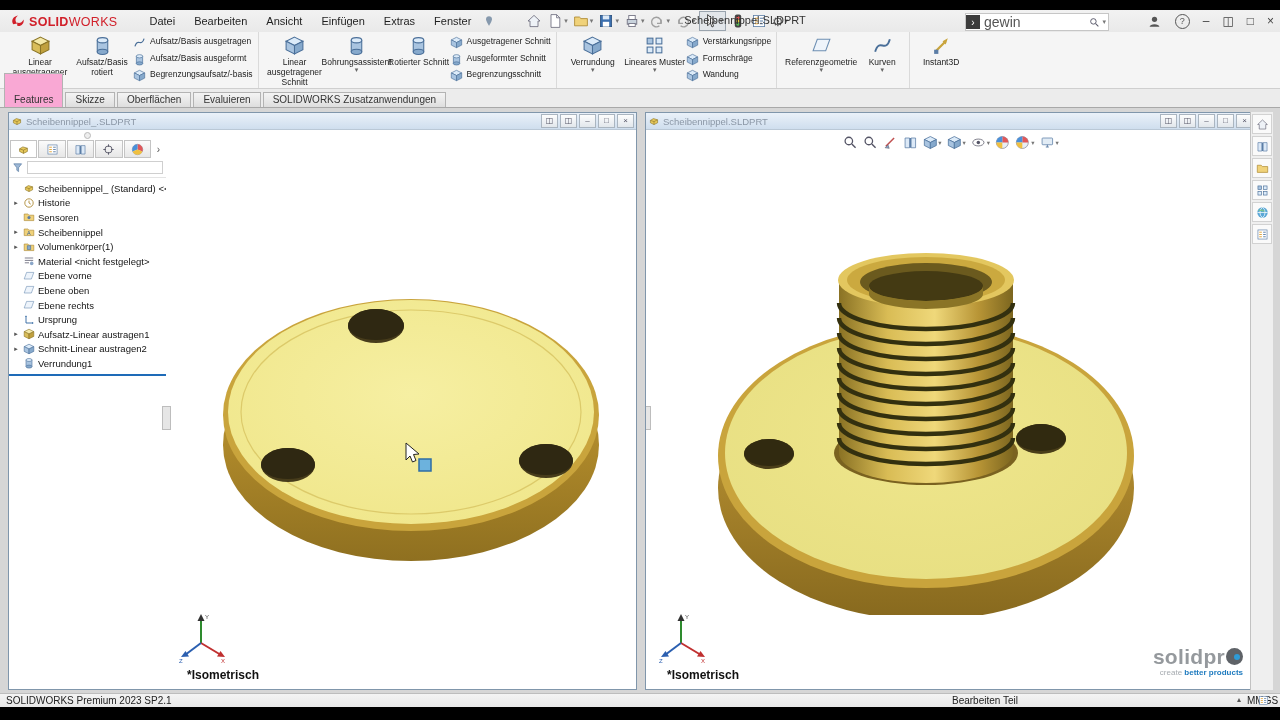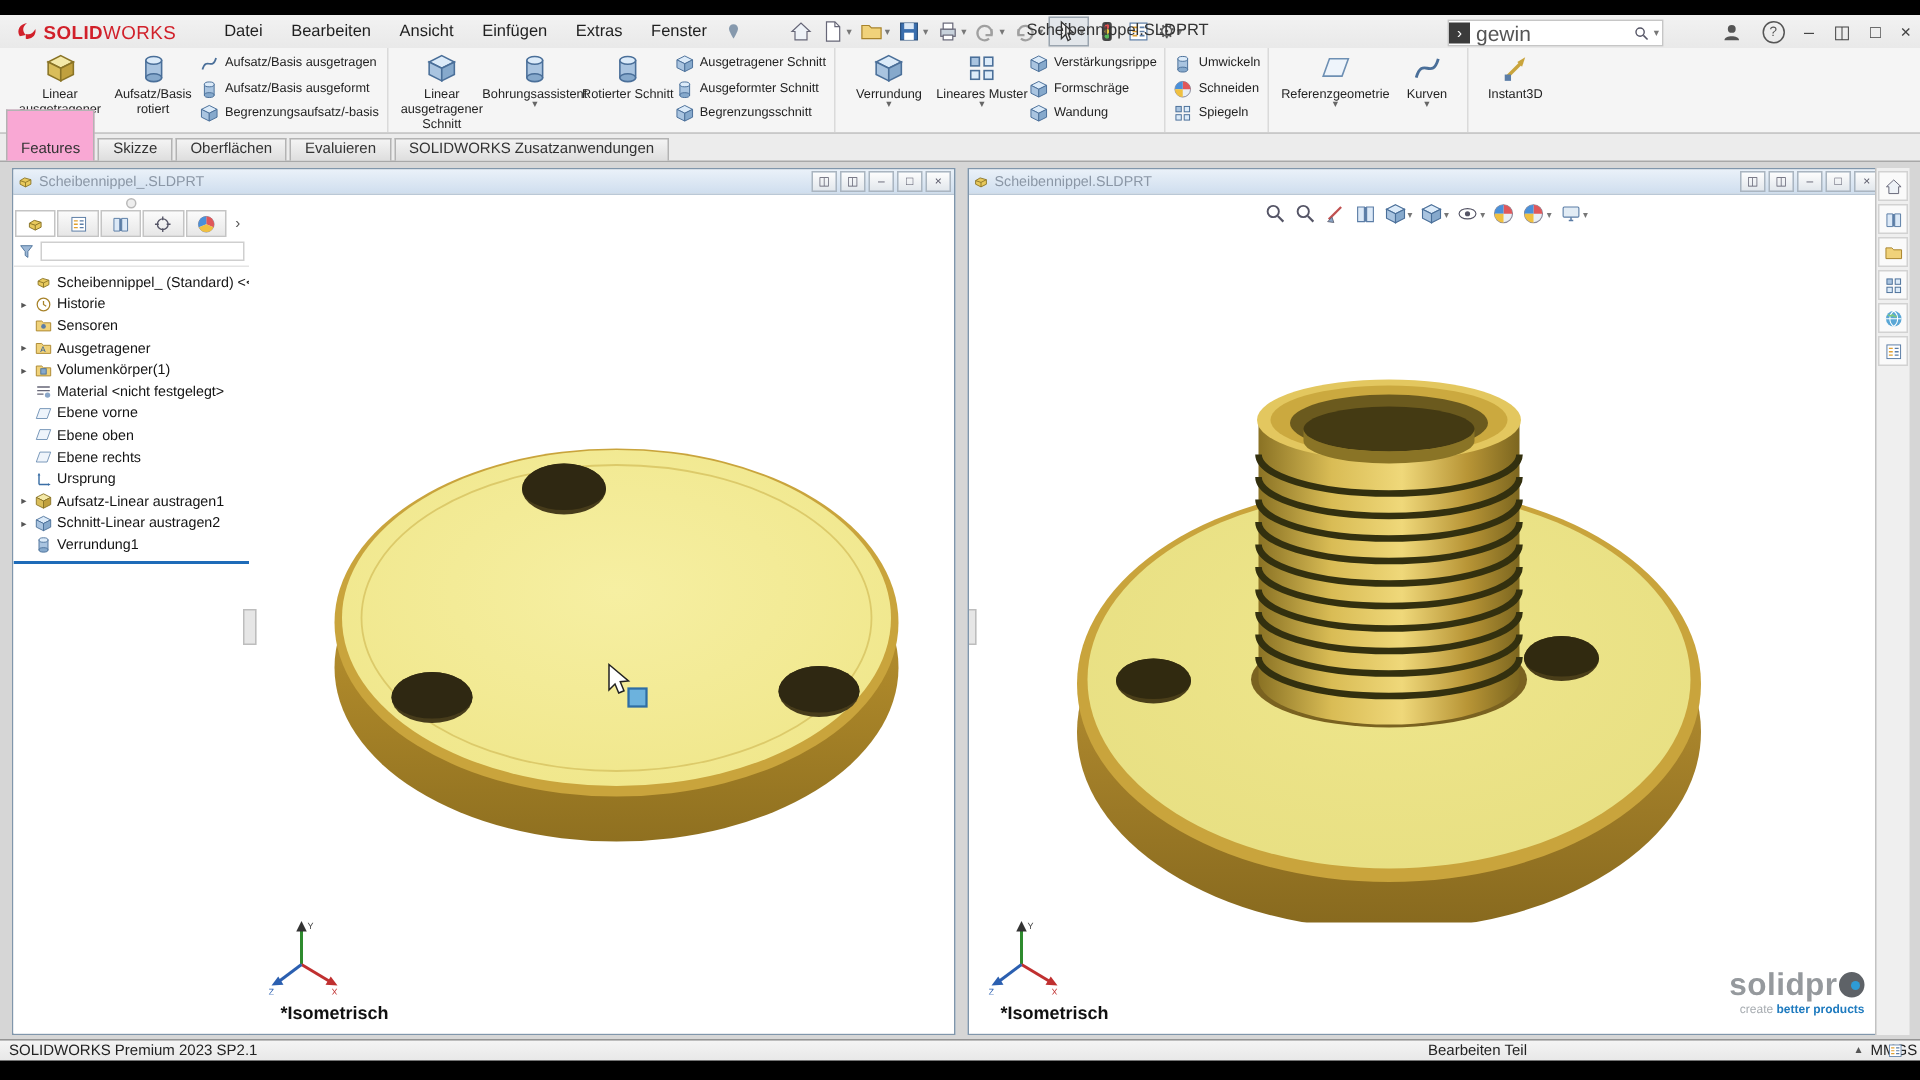--- a/index.html
+++ b/index.html
@@ -493,42 +493,20 @@
         </div>
       <div class="smallbtn">
           <span class="ic"><svg viewBox="0 0 20 20" width="13" height="13">
               <use href="#i-cube"></use>
             </svg></span>
           <span>Wandung</span>
         </div>
     </div>
   </div>
   <div class="rgroup">
-    <div class="smallcol">
-      <div class="smallbtn">
-          <span class="ic"><svg viewBox="0 0 20 20" width="13" height="13">
-              <use href="#i-cyl"></use>
-            </svg></span>
-          <span>Umwickeln</span>
-        </div>
-      <div class="smallbtn">
-          <span class="ic"><svg viewBox="0 0 20 20" width="13" height="13">
-              <use href="#i-ball"></use>
-            </svg></span>
-          <span>Schneiden</span>
-        </div>
-      <div class="smallbtn">
-          <span class="ic"><svg viewBox="0 0 20 20" width="13" height="13">
-              <use href="#i-pattern"></use>
-            </svg></span>
-          <span>Spiegeln</span>
-        </div>
-    </div>
-  </div>
-  <div class="rgroup">
     <div class="bigbtn" style="width:78px">
       <span class="ic"><svg viewBox="0 0 20 20" width="21" height="21">
             <use href="#i-plane"></use>
           </svg></span>
       <span class="blabel">Referenzgeometrie</span>
       <span class="bigcaret">▾</span>
     </div>
     <div class="bigbtn" style="width:44px">
       <span class="ic"><svg viewBox="0 0 20 20" width="21" height="21">
             <use href="#i-curve"></use>
@@ -631,21 +609,21 @@
               <svg viewBox="0 0 20 20">
                 <use href="#i-sensor"></use>
               </svg>
               <span>Sensoren</span>
             </div>
           <div class="trow">
               <span class="arrow">▸</span>
               <svg viewBox="0 0 20 20">
                 <use href="#i-ann"></use>
               </svg>
-              <span>Ausgetragener</span>
+              <span>Scheibennippel</span>
             </div>
           <div class="trow">
               <span class="arrow">▸</span>
               <svg viewBox="0 0 20 20">
                 <use href="#i-bodies"></use>
               </svg>
               <span>Volumenkörper(1)</span>
             </div>
           <div class="trow">
               <span class="arrow"></span>

